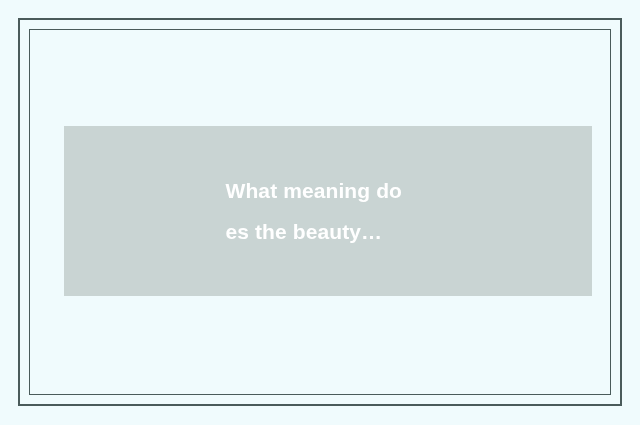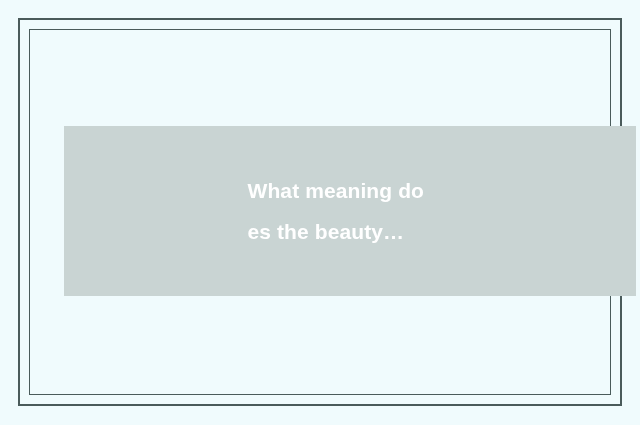--- a/index.html
+++ b/index.html
@@ -42,21 +42,21 @@
     border: 1px solid #4a5b5b;
     box-sizing: border-box;
     pointer-events: none;
   }
 
   
   .placeholder-band {
     position: absolute;
     left: 64px;
     top: 126px;
-    width: 572px;
+    width: 528px;
     height: 170px;
     background: #c9d4d3;
     display: flex;
     align-items: center;
     justify-content: center;
     box-sizing: border-box;
   }
 
   .placeholder-caption {
     display: block;

